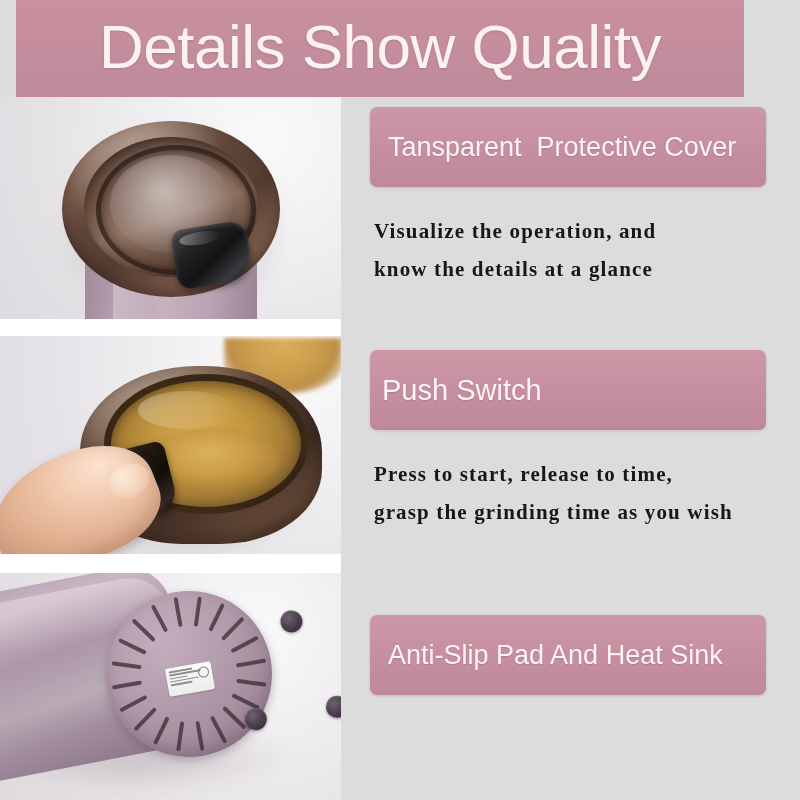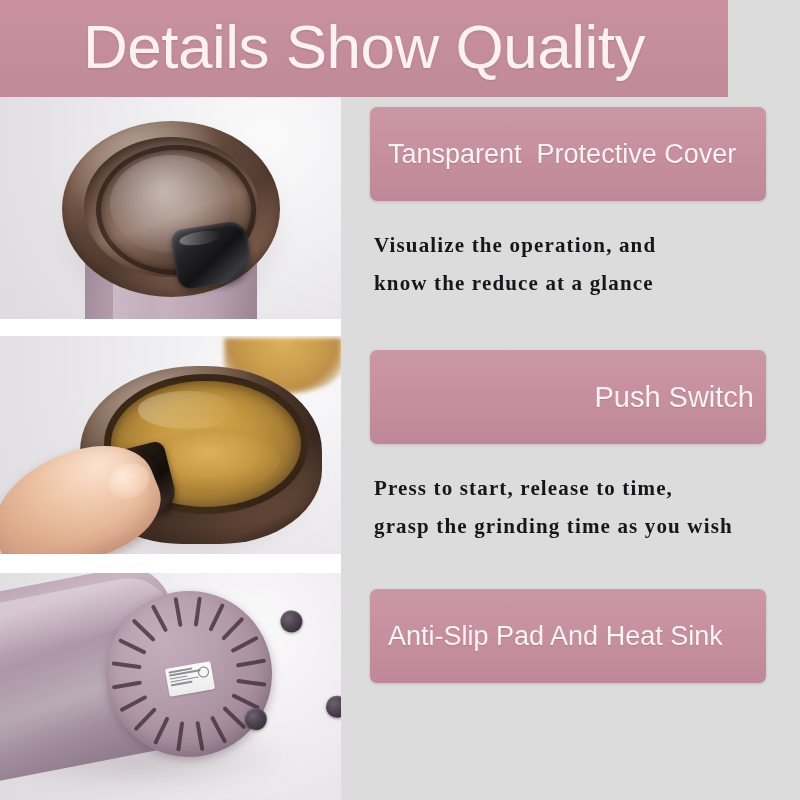--- a/index.html
+++ b/index.html
@@ -5,21 +5,21 @@
   html,body{margin:0;padding:0;}
   body{
     width:800px;height:800px;overflow:hidden;
     background:#dcdcdc;
     font-family:"Liberation Sans",sans-serif;
   }
   .page{position:relative;width:800px;height:800px;background:#dcdcdc;}
 
   
   .header{
-    position:absolute;left:0;top:0;width:728px;height:97px;
+    position:absolute;left:16px;top:0;width:728px;height:97px;
     background:linear-gradient(180deg,#c9919f 0%,#c48d9d 55%,#c08a9b 100%);
     display:flex;align-items:center;justify-content:center;
   }
   .header-title{
     color:#fdf2f2;font-size:62px;font-weight:400;
     letter-spacing:-0.5px;line-height:1;
     text-shadow:0 1px 2px rgba(120,70,85,.25);
     white-space:nowrap;
     transform:translateY(-2px);
   }
@@ -30,31 +30,31 @@
   .p1{top:0px;height:222px;}
   .p2{top:239px;height:218px;}
   .p3{top:476px;height:227px;}
   .photo-inner{position:absolute;inset:0;}
 
   
   .textcol{position:absolute;left:370px;top:0;width:400px;height:800px;}
   .block{position:absolute;left:0;width:396px;}
   .b1{top:107px;}
   .b2{top:350px;}
-  .b3{top:589px;}
+  .b3{top:615px;}
 
   .banner{
-    width:396px;height:94px;border-radius:7px;
+    width:396px;height:80px;border-radius:7px;
     background:linear-gradient(180deg,#cb97a5 0%,#c58e9f 60%,#bf889a 100%);
     box-shadow:0 1px 3px rgba(150,110,120,.30);
     display:flex;align-items:center;
     box-sizing:border-box;
   }
   .banner.left{justify-content:flex-start;padding-left:18px;}
-  .banner.center{justify-content:flex-end;padding:0 12px;}
+  .banner.center{justify-content:flex-start;padding:0 12px;}
   .banner-text{
     color:#fdf4f4;font-size:27px;font-weight:400;line-height:1;
     white-space:pre;
     text-shadow:0 1px 1px rgba(130,80,95,.30);
   }
   .b2 .banner-text{font-size:29px;}
 
   .body-lines{margin-top:25px;padding-left:4px;}
   .body-line{
     font-family:"Liberation Serif",serif;
@@ -262,21 +262,21 @@
   </div>
 
   <div class="textcol">
 
     <div class="block b1">
       <div class="banner left">
         <span class="banner-text">Tansparent  Protective Cover</span>
       </div>
       <div class="body-lines">
         <div class="body-line">Visualize the operation, and</div>
-        <div class="body-line">know the reduce at a glance</div>
+        <div class="body-line">know the details at a glance</div>
       </div>
     </div>
 
     <div class="block b2">
       <div class="banner center">
         <span class="banner-text">Push Switch</span>
       </div>
       <div class="body-lines">
         <div class="body-line">Press to start, release to time,</div>
         <div class="body-line">grasp the grinding time as you wish</div>

